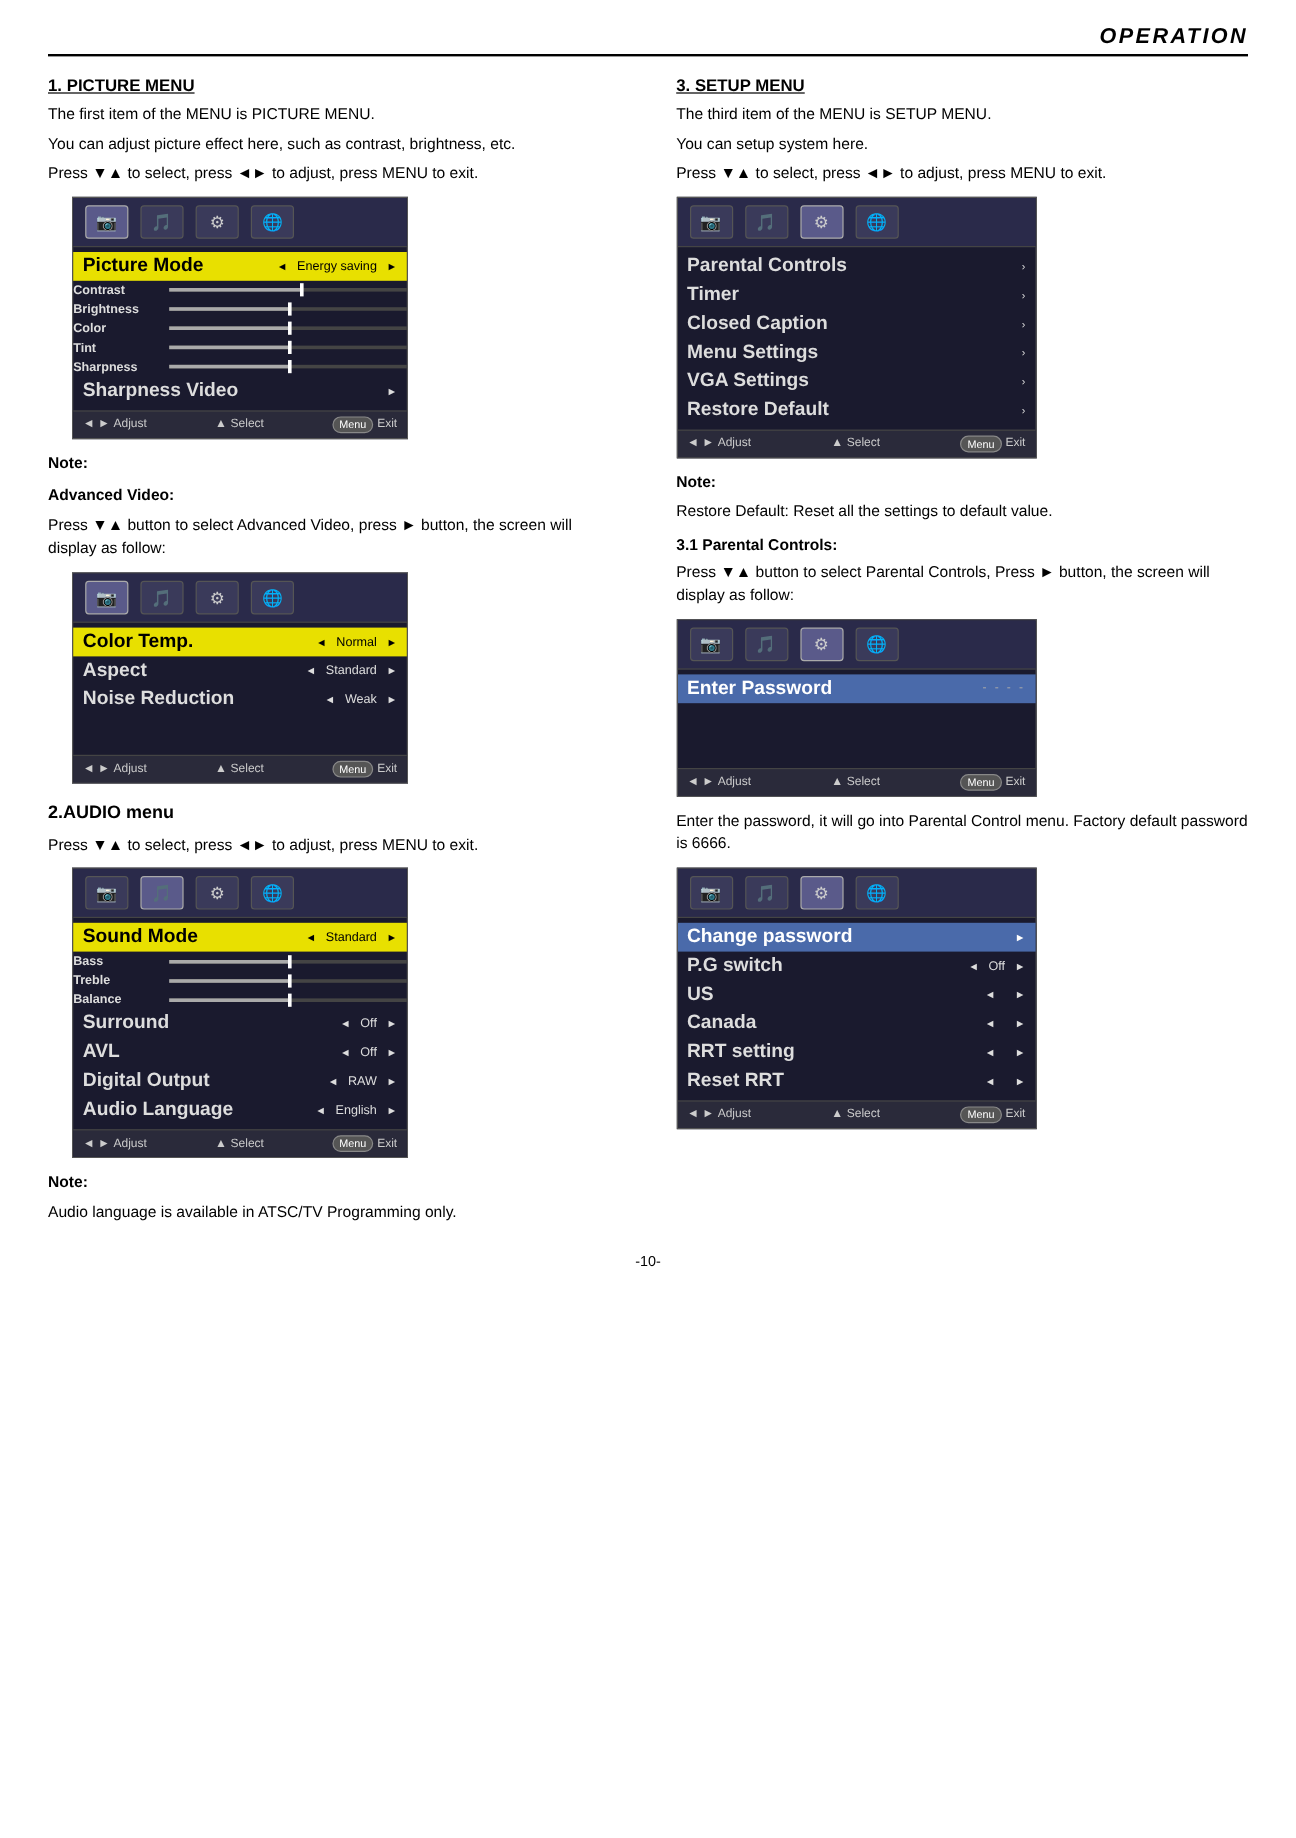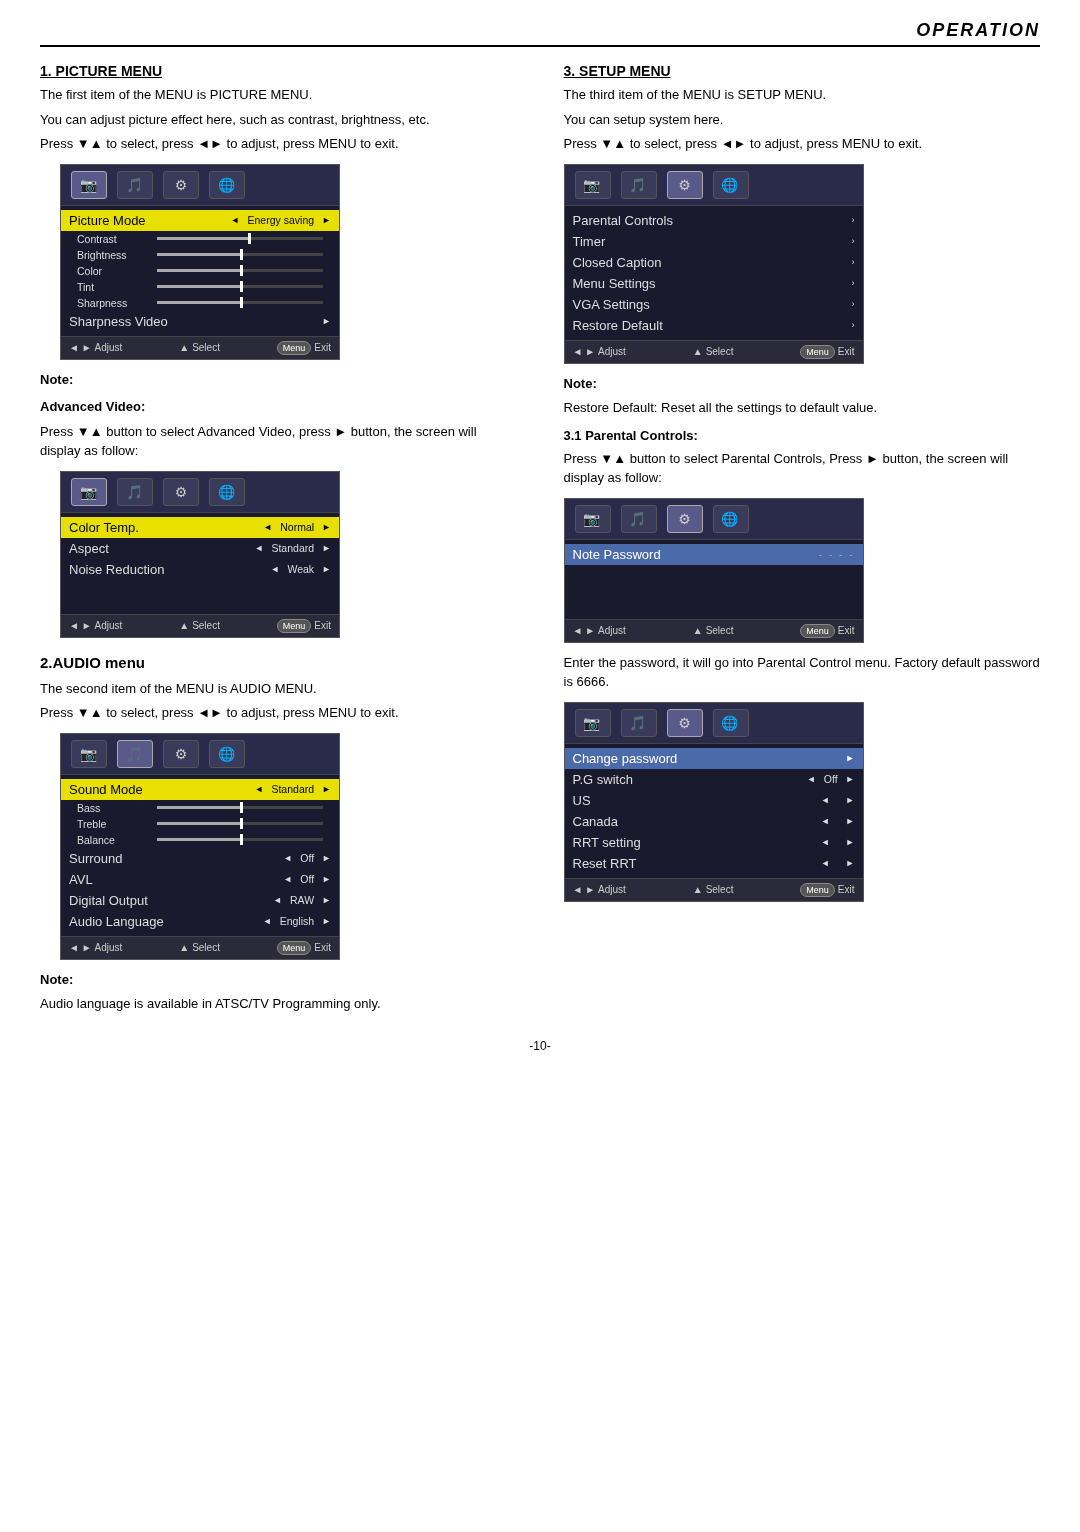--- a/index.html
+++ b/index.html
@@ -92,31 +92,32 @@
       min-height: 18px;
     }
     .menu-row.highlight {
       background: #e8e000;
       color: #000;
     }
     .menu-row.highlight-blue {
       background: #4a6aaa;
       color: #fff;
     }
-    .menu-label { flex: 1; font-size: 13px; }
+    .menu-label { flex: 1; font-size: 16px; font-weight: bold; }
     .menu-arrow-left { margin-right: 4px; font-size: 9px; }
     .menu-value { font-size: 10.5px; margin: 0 4px; }
     .menu-arrow-right { margin-left: 4px; font-size: 9px; }
     .menu-chevron { margin-left: auto; font-size: 9px; }
     .menu-bar-row {
       display: flex;
       align-items: center;
-      padding: 2px 16px;
+      padding: 2px 0;
       color: #ddd;
       min-height: 16px;
+      font-weight: bold;
     }
     .menu-bar-label { width: 80px; font-size: 10.5px; color: #ddd; }
     .menu-bar {
       flex: 1;
       height: 3px;
       background: #444;
       position: relative;
     }
     .menu-bar-fill {
       position: absolute;
@@ -302,21 +303,20 @@
           <span>Select</span>
         </div>
         <div class="menu-footer-item">
           <span class="menu-btn-circle">Menu</span>
           <span>Exit</span>
         </div>
       </div>
     </div>
 
     <div class="section-title-main">2.AUDIO menu</div>
-    <p>The second item of the MENU is AUDIO MENU.</p>
     <p>Press ▼▲ to select, press ◄► to adjust, press MENU to exit.</p>
 
     <div class="menu-box">
       <div class="menu-icons">
         <div class="menu-icon-item">📷</div>
         <div class="menu-icon-item active">🎵</div>
         <div class="menu-icon-item">⚙</div>
         <div class="menu-icon-item">🌐</div>
       </div>
       <div class="menu-content">
@@ -457,21 +457,21 @@
 
     <div class="menu-box-right">
       <div class="menu-icons">
         <div class="menu-icon-item">📷</div>
         <div class="menu-icon-item">🎵</div>
         <div class="menu-icon-item active">⚙</div>
         <div class="menu-icon-item">🌐</div>
       </div>
       <div class="menu-content">
         <div class="menu-row highlight-blue">
-          <span class="menu-label">Note Password</span>
+          <span class="menu-label">Enter Password</span>
           <span class="parental-dash">- - - -</span>
         </div>
         <div style="height:50px;"></div>
       </div>
       <div class="menu-footer">
         <div class="menu-footer-item">
           <span>◄ ►</span>
           <span>Adjust</span>
         </div>
         <div class="menu-footer-item">

